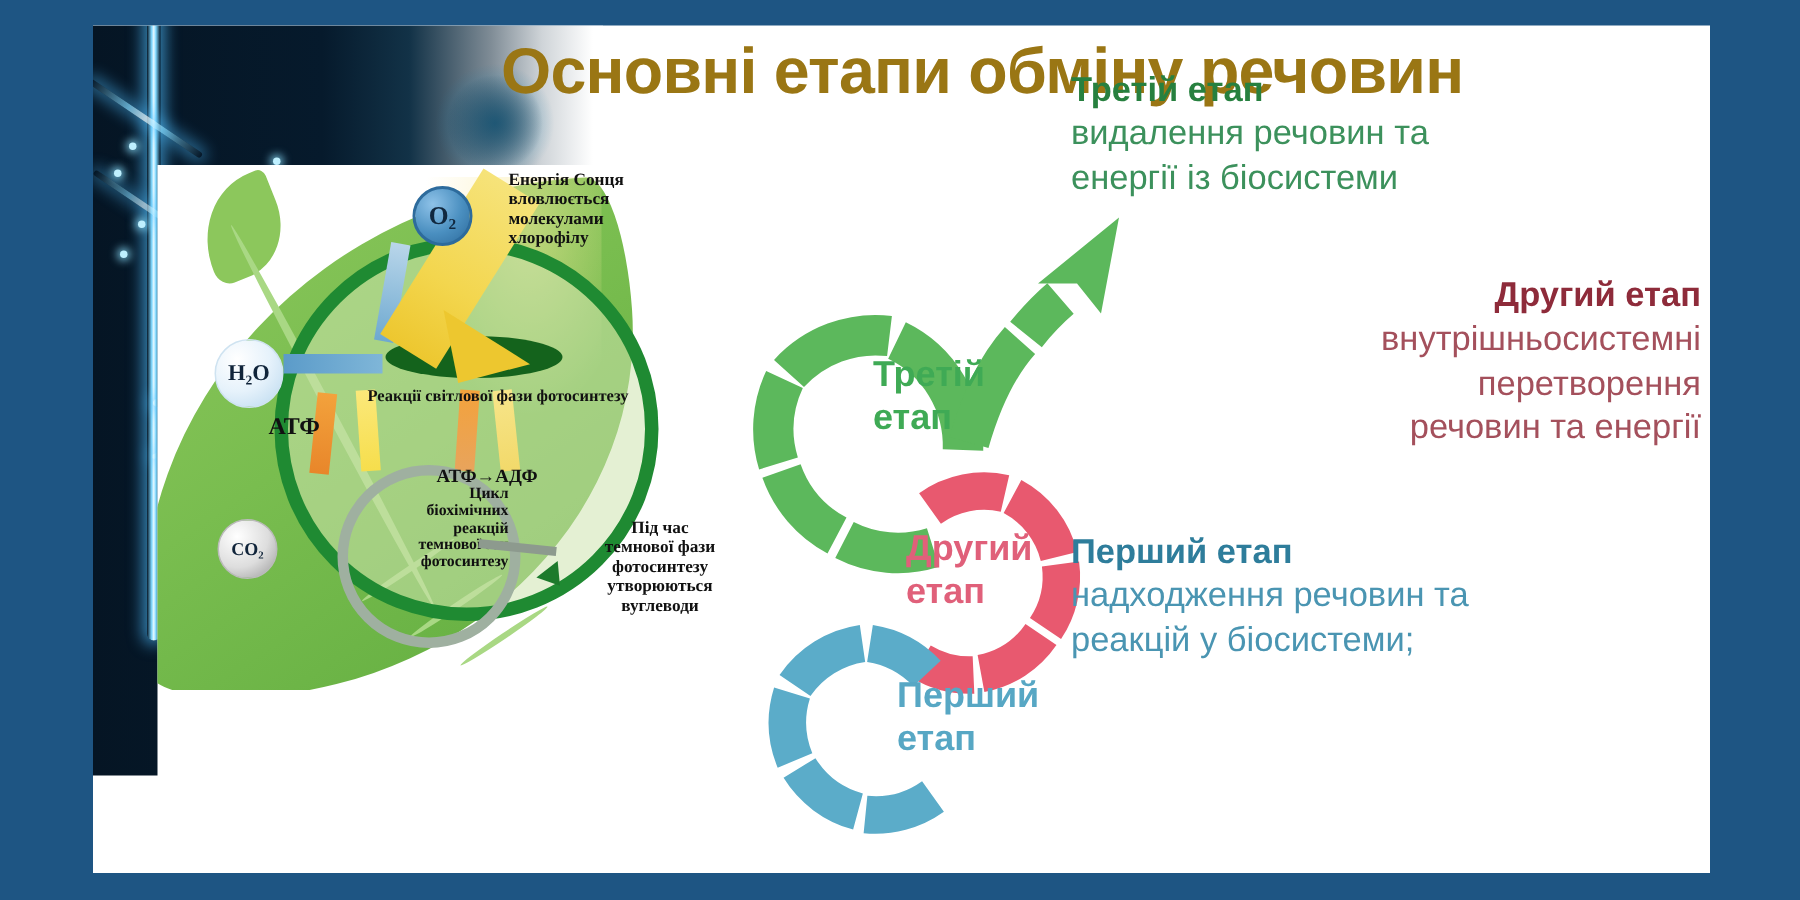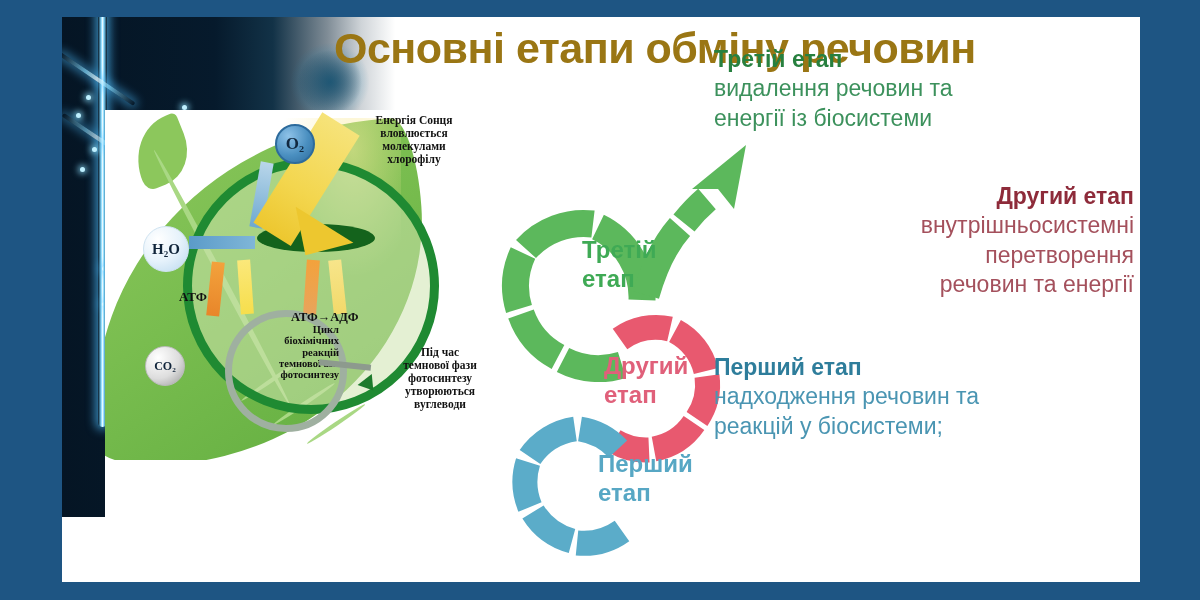--- a/index.html
+++ b/index.html
@@ -215,24 +215,24 @@
   #atf-a4 { left: 226px; top: 150px; background: linear-gradient(180deg,#f7e58a,#f2d96a); transform: rotate(-6deg); }
 
   .text-note {
     position: absolute;
     font-family: "Liberation Serif", serif;
     font-weight: bold;
     color: #111111;
     line-height: 1.12;
     white-space: pre-line;
   }
-  #note-sun      { left: 234px; top: 4px;   width: 150px; font-size: 11.5px; text-align: center; }
+  #note-sun      { left: 234px; top: 4px;   width: 150px; font-size: 11.5px; }
   #note-light    { left: 140px; top: 148px; width: 250px; font-size: 11px; }
   #note-dark     { left: 280px; top: 236px; width: 110px; font-size: 11.5px; text-align: center; }
-  #label-atf     { left: 74px;  top: 180px; font-size: 13px; }
+  #label-atf     { left: 74px;  top: 166px; font-size: 16px; }
   #label-atf-adf { left: 186px; top: 200px; font-size: 12.5px; }
 
   .dark-arrow {
     position: absolute;
     width: 0; height: 0;
     border-left: 9px solid transparent;
     border-right: 9px solid transparent;
     border-top: 14px solid #1d7a2c;
   }
   #dark-arrow-out {
@@ -358,20 +358,21 @@
         <div class="dark-arrow" id="dark-arrow-out"></div>
 
         <div class="molecule" id="mol-o2">O₂</div>
         <div class="molecule" id="mol-h2o">H₂O</div>
         <div class="molecule" id="mol-co2">CO₂</div>
 
         <div class="text-note" id="note-sun">Енергія Сонця
 вловлюється
 молекулами
 хлорофілу</div>
+        <div class="text-note" id="note-light">Реакції світлової фази фотосинтезу</div>
         <div class="text-note" id="note-dark">Під час
 темнової фази
 фотосинтезу
 утворюються
 вуглеводи</div>
         <div class="text-note" id="label-atf">АТФ</div>
         <div class="text-note" id="label-atf-adf">АТФ→АДФ</div>
       </div>
 
     </div>

